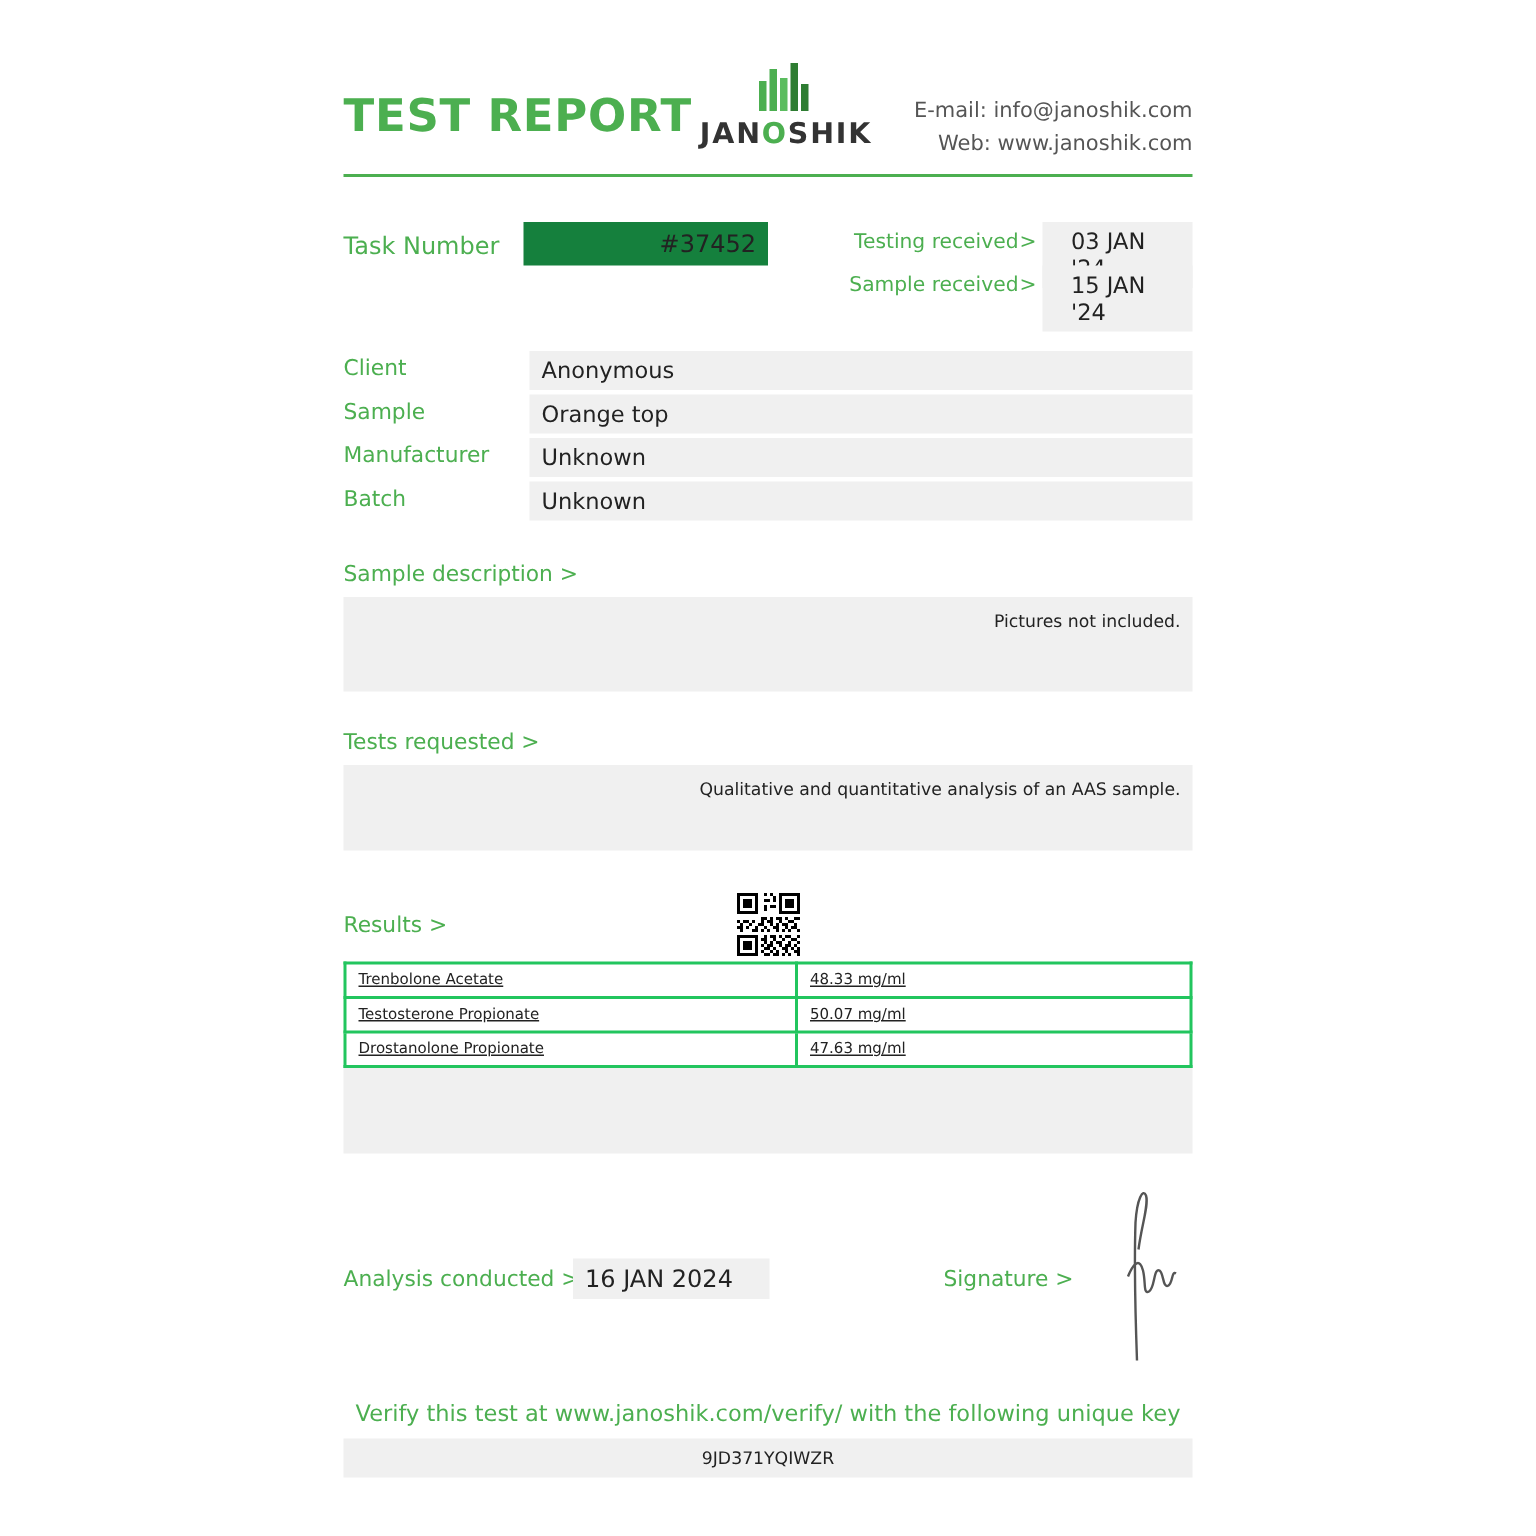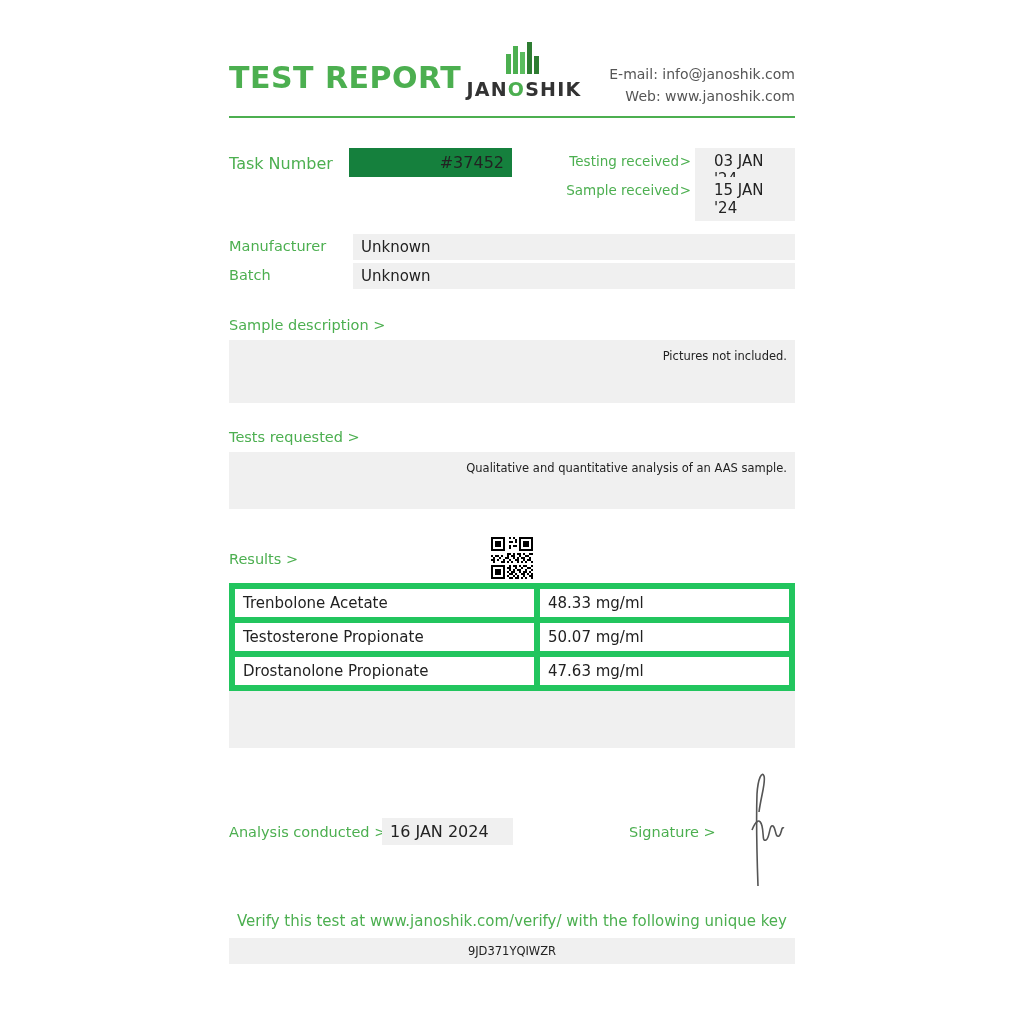--- a/index.html
+++ b/index.html
@@ -214,24 +214,25 @@
     top: 0px;
     width: 46px;
     height: 46px;
   }
   table.results {
     width: 566px;
     border-collapse: collapse;
     margin-top: 2px;
   }
   table.results td {
-    border: 6px solid #22c55e;
-    font-size: 15px;
+    border: 2px solid #22c55e;
+    font-size: 10px;
     padding: 5px 8px;
     color: #222;
+    text-decoration: underline;
   }
   table.results td.name { width: 283px; }
 
   
   .footer {
     position: relative;
     height: 120px;
     margin-top: 30px;
   }
   .analysis-label {
@@ -321,20 +322,28 @@
         </div>
         <div class="date-line">
           <span class="date-label">Sample received</span>
           <span class="date-arrow">&gt;</span>
           <span class="date-value">15 JAN '24</span>
         </div>
       </div>
     </div>
 
     <div class="info">
+      <div class="info-row">
+        <div class="info-label">Client</div>
+        <div class="info-value">Anonymous</div>
+      </div>
+      <div class="info-row">
+        <div class="info-label">Sample</div>
+        <div class="info-value">Orange top</div>
+      </div>
       <div class="info-row">
         <div class="info-label">Manufacturer</div>
         <div class="info-value">Unknown</div>
       </div>
       <div class="info-row">
         <div class="info-label">Batch</div>
         <div class="info-value">Unknown</div>
       </div>
     </div>
 

